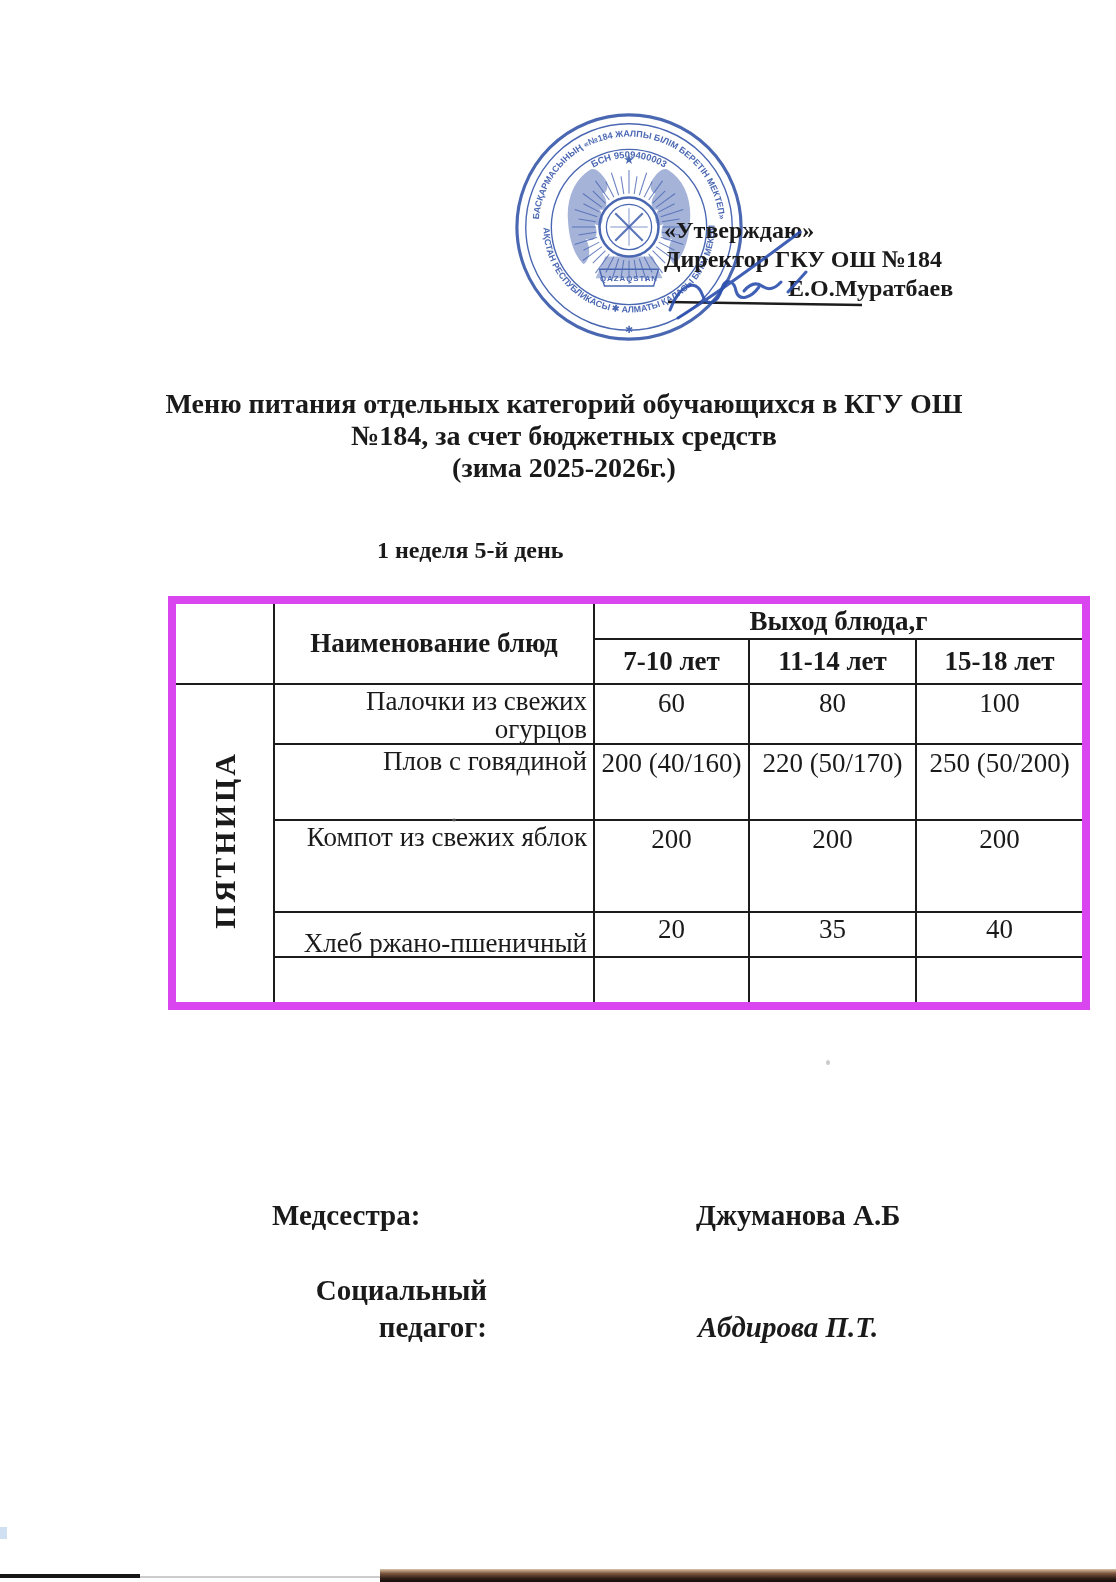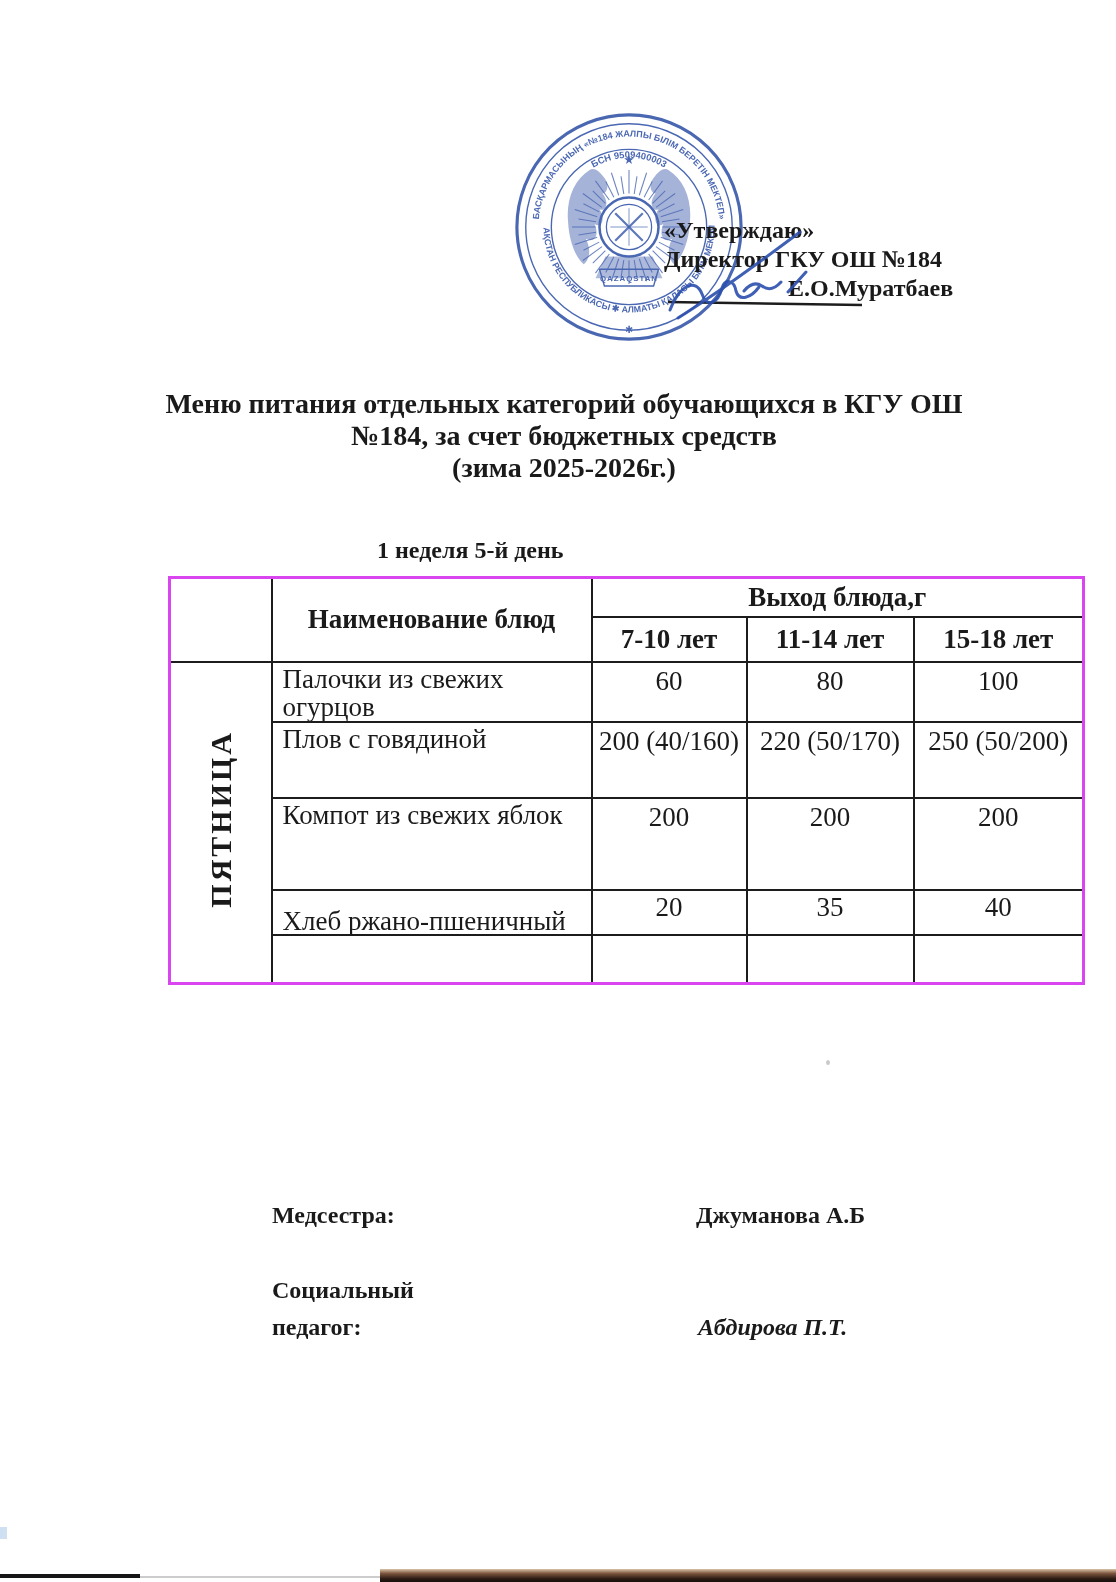--- a/index.html
+++ b/index.html
@@ -27,36 +27,36 @@
 
   
   .doc-title {
     position: absolute; left: 8px; top: 388px; width: 1112px;
     text-align: center; font-weight: bold; font-size: 28px; line-height: 32px;
   }
   .subtitle { position: absolute; left: 377px; top: 537px; font-weight: bold; font-size: 24px; }
 
   
   table.menu {
-    position: absolute; left: 168px; top: 576px; width: 914px;
+    position: absolute; left: 168px; top: 596px; width: 914px;
     border-collapse: collapse; table-layout: fixed;
-    border: 3px solid #d946ef;
+    border: 8px solid #d946ef;
   }
   table.menu td { border: 2px solid #1c1c1c; font-size: 27px; overflow: hidden; }
   .h-center { text-align: center; vertical-align: middle; font-weight: bold; }
-  .dish { text-align: left; vertical-align: top; padding: 2px 6px 0 10px; line-height: 28px; }
+  .dish { text-align: right; vertical-align: top; padding: 2px 6px 0 10px; line-height: 28px; }
   .val  { text-align: center; vertical-align: top; padding-top: 3px; font-size: 26px; margin-top: 40px; }
   .day-cell { text-align: center; vertical-align: middle; }
   .day-vert {
     display: inline-block; writing-mode: vertical-rl; transform: rotate(180deg);
     font-weight: bold; font-size: 30px; letter-spacing: 3px; line-height: 1;
   }
 
   
-  .sigtext { position: absolute; font-weight: bold; font-size: 24px; line-height: 37px; }
+  .sigtext { position: absolute; font-weight: bold; font-size: 29px; line-height: 37px; text-align: right; }
   .sig-nurse-label  { left: 272px; top: 1197px; }
   .sig-nurse-name   { left: 696px; top: 1197px; }
   .sig-social-label { left: 272px; top: 1272px; width: 215px; }
   .sig-social-name  { left: 698px; top: 1309px; font-style: italic; }
 
   
   .speck { position: absolute; background: #8a8a8a; border-radius: 50%; opacity: .45; }
   .speck-1 { left: 452px; top: 818px; width: 4px; height: 4px; }
   .speck-2 { left: 826px; top: 1060px; width: 4px; height: 5px; }
   .speck-blue { position: absolute; left: 0; top: 1527px; width: 7px; height: 12px; background: #cfe0f2; }

